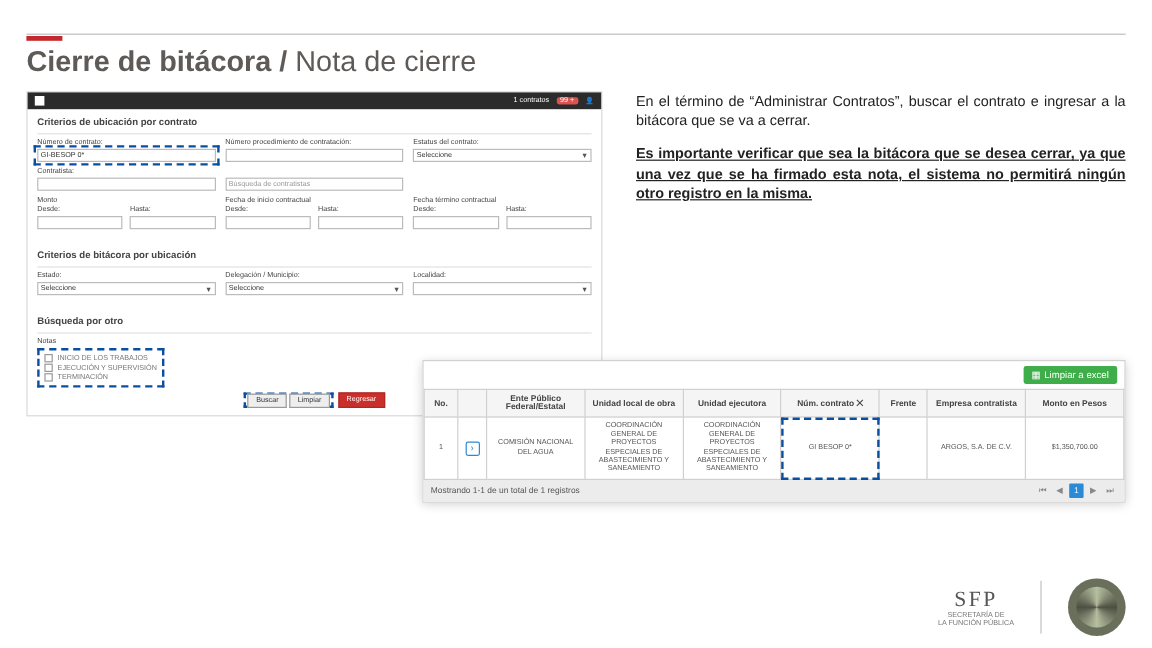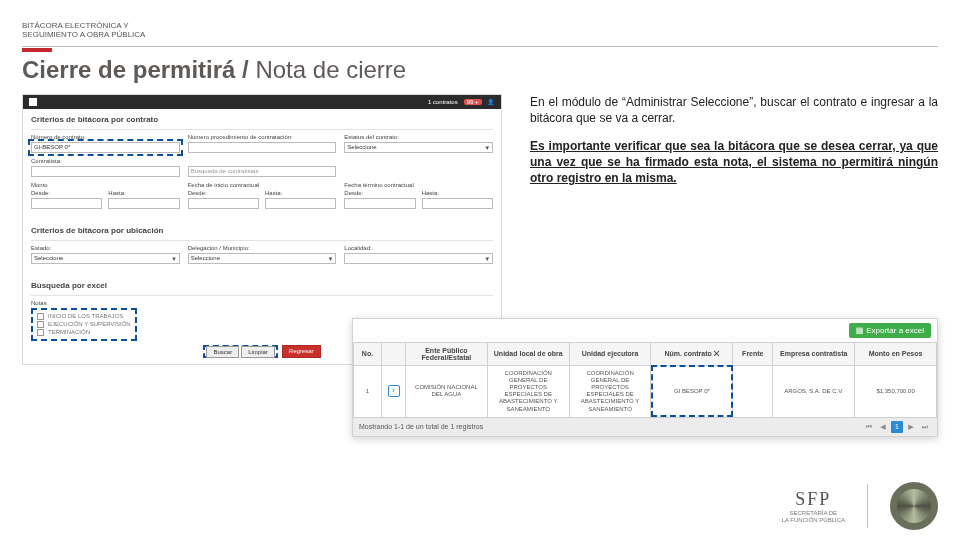--- a/index.html
+++ b/index.html
@@ -74,44 +74,43 @@
   .seal{width:48px;height:48px;border-radius:50%;background:radial-gradient(circle,#808a6e 0 40%,#6a6f5c 41% 70%,#4d4f42 71% 100%);position:relative;}
   .seal:before{content:"";position:absolute;inset:7px;border-radius:50%;background:conic-gradient(#b6bfa0,#4d4f42,#b6bfa0,#4d4f42,#b6bfa0);} 
   .foot .div{width:1px;height:44px;background:#c0c0c0;}
   .red-accent{width:30px;height:4px;background:#c4272c;margin:1px 0 0 22px;}
 </style>
 </head>
 <body>
 
 <div class="hdr">
   <div class="brand">
-    <div class="tag">BITÁCORA ELECTRÓNICA Y SEGUIMIENTO A OBRA PÚBLICA</div>
   </div>
 </div>
 <div class="rule"></div>
 <div class="red-accent"></div>
 
 <div class="subtitle">
-  <span>Cierre de permitirá / </span><span class="light">Nota de cierre</span>
+  <span>Cierre de bitácora / </span><span class="light">Nota de cierre</span>
 </div>
 
 <div class="content">
 
   <div class="app">
     <div class="topbar">
       <div class="home"></div>
       <div class="right">
         <span>1 contratos</span>
         <span class="badge">99 +</span>
         <span class="usr">👤</span>
       </div>
     </div>
 
     <div class="section">
-      <h4>Criterios de bitácora por contrato</h4>
+      <h4>Criterios de ubicación por contrato</h4>
       <div class="hr"></div>
       <div class="row">
         <div class="fld">
           <span class="lbl">Número de contrato:</span>
           <div class="inp dashed">
               <span>GI-BESOP 0*</span>
             </div>
         </div>
         <div class="fld">
           <span class="lbl">Número procedimiento de contratación:</span>
@@ -196,21 +195,21 @@
             </div>
           </div>
         <div class="fld">
             <span class="lbl">Localidad:</span>
             <div class="inp sel"></div>
           </div>
       </div>
     </div>
 
     <div class="section">
-      <h4>Búsqueda por excel</h4>
+      <h4>Búsqueda por otro</h4>
       <div class="hr"></div>
       <span class="lbl">Notas</span>
       <div class="dashedbox">
         <div class="chk">
             <span class="box"></span>
             <span>INICIO DE LOS TRABAJOS</span>
           </div>
         <div class="chk">
             <span class="box"></span>
             <span>EJECUCIÓN Y SUPERVISIÓN</span>
@@ -224,29 +223,29 @@
         <span class="dashedbox" style="padding:1px;">
           <span class="btn">Buscar</span>
           <span class="btn">Limpiar</span>
         </span>
         <span class="btn red">Regresar</span>
       </div>
     </div>
   </div>
 
   <div class="rtext">
-    <p>En el módulo de “Administrar Seleccione”, buscar el contrato e ingresar a la bitácora que se va a cerrar.</p>
+    <p>En el término de “Administrar Contratos”, buscar el contrato e ingresar a la bitácora que se va a cerrar.</p>
     <p class="bold">Es importante verificar que sea la bitácora que se desea cerrar, ya que una vez que se ha firmado esta nota, el sistema no permitirá ningún otro registro en la misma.</p>
   </div>
 
   <div class="ovr">
     <div class="export">
         <div class="ebtn">
           <span>▦</span>
-          <span>Exportar a excel</span>
+          <span>Limpiar a excel</span>
         </div>
       </div>
     <table>
       <colgroup>
           <col style="width:28px">
           <col style="width:24px">
           <col>
           <col>
           <col>
           <col>

